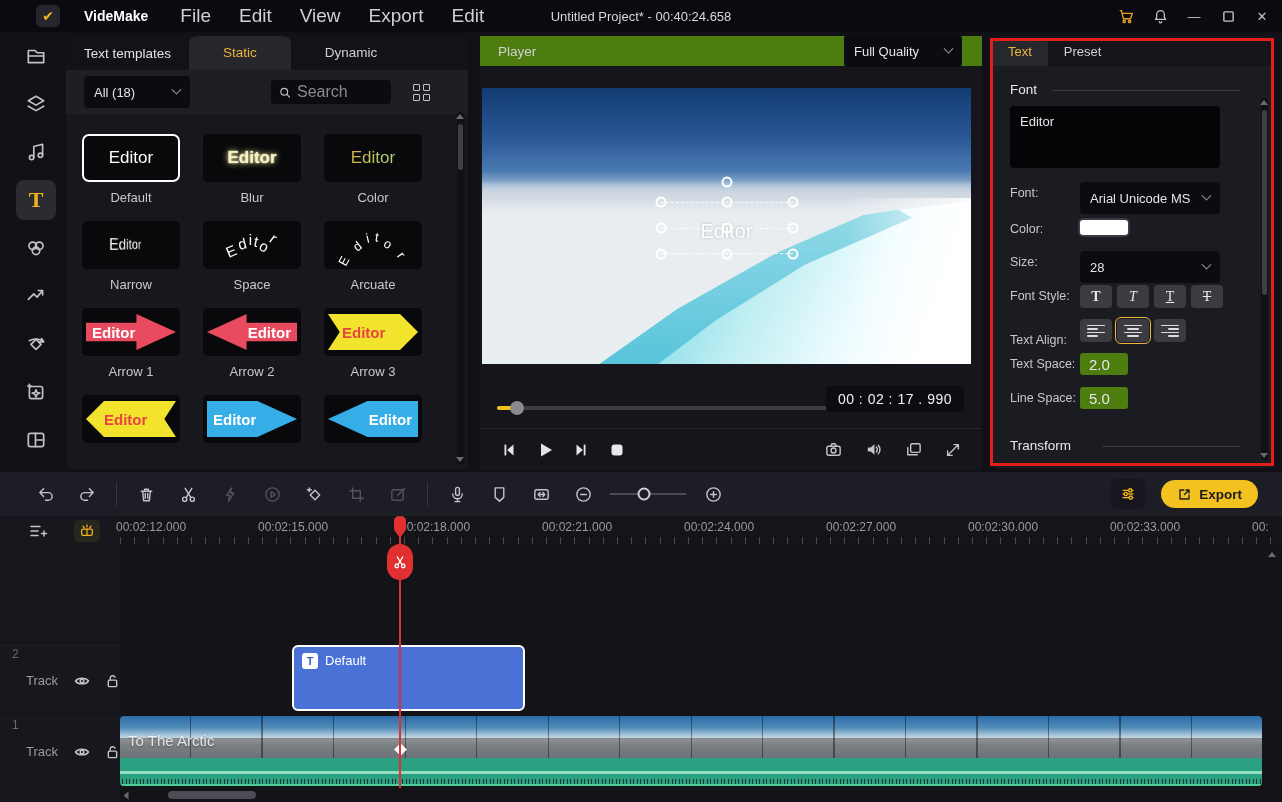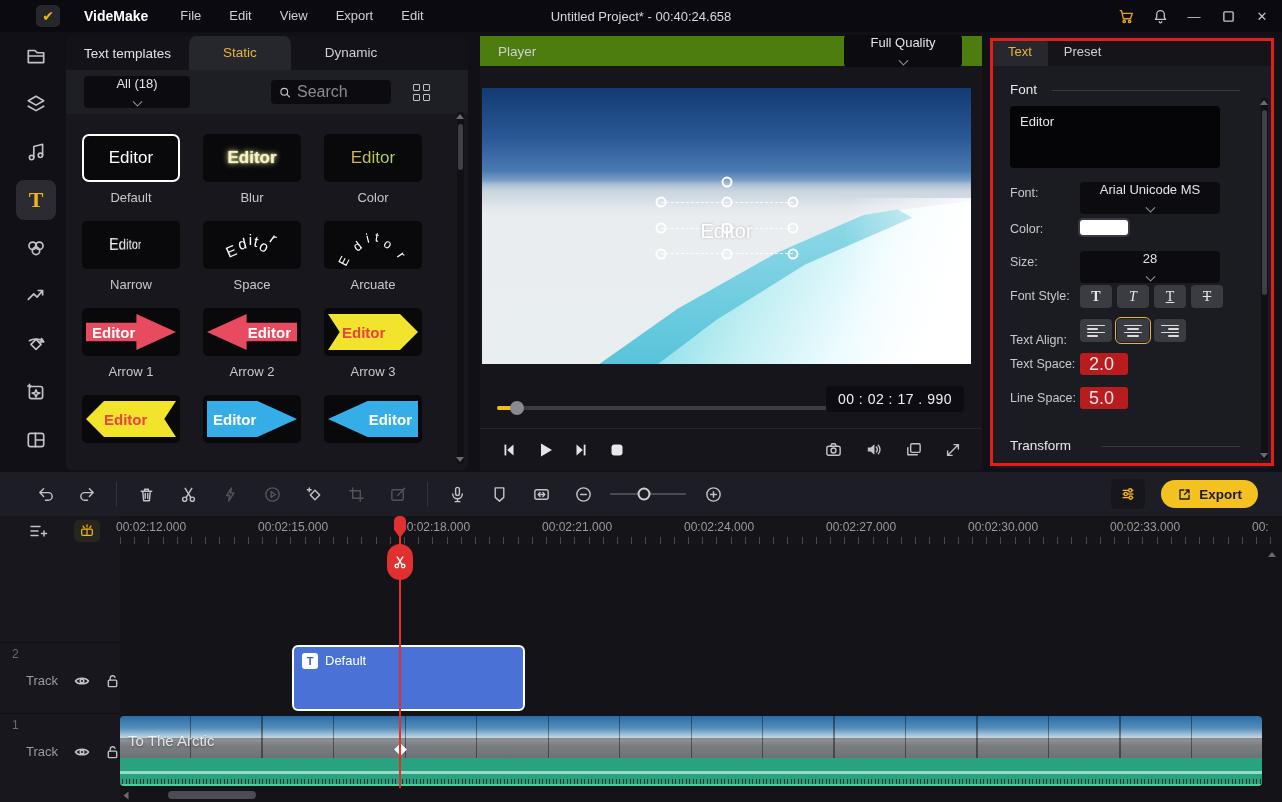--- a/index.html
+++ b/index.html
@@ -8,42 +8,42 @@
   .app { position:relative; width:1282px; height:802px; background:#101016; overflow:hidden; color:#d6d6da; font-size:13px; }
   svg { display:block; }
   .ico { stroke:#c2c2c8; stroke-width:1.5; fill:none; stroke-linecap:round; stroke-linejoin:round; }
   .dim { opacity:.32; }
 
   
   .titlebar { position:absolute; left:0; top:0; width:1282px; height:32px; background:#0a0a10; display:flex; align-items:center; }
   .logo { width:24px; height:22px; margin-left:36px; background:#26262c; border-radius:5px; display:flex; align-items:center; justify-content:center; }
   .logo span { color:#f0b41e; font-weight:bold; font-size:14px; line-height:1; }
   .appname { font-weight:bold; color:#fff; font-size:14px; margin-left:24px; margin-right:18px; }
-  .menu-item { padding:0 14px; color:#cfcfd4; font-size:13px; height:32px; line-height:32px; }
+  .menu-item { padding:0 14px; color:#cfcfd4; font-size:19px; height:32px; line-height:32px; }
   .wintitle { position:absolute; left:0; right:0; text-align:center; color:#d8d8dc; font-size:13px; pointer-events:none; }
   .winbtns { position:absolute; right:8px; top:0; height:32px; display:flex; align-items:center; gap:10px; }
   .winbtn { width:24px; height:24px; display:flex; align-items:center; justify-content:center; color:#c2c2c8; font-size:13px; }
 
   
   .sidebar { position:absolute; left:10px; top:36px; width:52px; height:432px; display:flex; flex-direction:column; align-items:center; }
   .side-item { width:40px; height:40px; margin-bottom:8px; border-radius:8px; display:flex; align-items:center; justify-content:center; }
   .side-item.active { background:#2b2b31; }
   .side-item.active .tglyph { color:#f0b41e; font-weight:bold; font-size:22px; font-family:"Liberation Serif","DejaVu Serif",serif; }
 
   
   .panel { position:absolute; background:#1c1c23; border-radius:6px; }
 
   
   .templates { left:66px; top:36px; width:402px; height:434px; background:#17171d; overflow:hidden; }
   .tp-tabs { height:34px; background:#121218; display:flex; align-items:center; }
   .tp-header-label { padding:0 18px; color:#e2e2e6; font-size:13.5px; }
   .tp-tab { padding:0 34px; height:34px; line-height:34px; color:#cfcfd4; font-size:13.5px; border-radius:8px 8px 0 0; }
   .tp-tab.active { background:#26262d; color:#e8b43c; }
   .tp-filterrow { height:44px; background:#1e1e25; display:flex; align-items:center; padding:0 18px; }
-  .dropdown { background:#0c0c10; border-radius:4px; height:32px; display:flex; align-items:center; justify-content:space-between; padding:0 10px; color:#e4e4e8; font-size:13px;flex-direction:column; }
+  .dropdown { background:#0c0c10; border-radius:4px; height:32px; display:flex; align-items:center; justify-content:space-between; padding:0 10px; color:#e4e4e8; font-size:13px; }
   .chev { width:7px; height:7px; border-right:1.5px solid #9a9aa0; border-bottom:1.5px solid #9a9aa0; transform:rotate(45deg) translate(-2px,-2px); }
   .searchbox { background:#0c0c10; border-radius:4px; height:24px; width:120px; display:flex; align-items:center; padding:0 8px; gap:6px; margin-left:81px; }
   .searchbox input { background:transparent; border:0; outline:0; color:#cfcfd4; font-size:16px; width:86px; font-family:inherit; }
   .searchbox input::placeholder { color:#8a8a92; }
   .gridico { margin-left:22px; width:17px; height:17px; display:grid; grid-template-columns:7px 7px; grid-template-rows:7px 7px; gap:3px; }
   .gridico i { border:1.5px solid #c2c2c8; border-radius:1px; }
   .tp-grid { position:relative; padding:20px 16px 0 16px; display:grid; grid-template-columns:98px 98px 98px; column-gap:23px; row-gap:15px; }
   .tcard { width:98px; text-align:center; }
   .tcard .prev { width:98px; height:48px; background:#09090b; border-radius:5px; display:flex; align-items:center; justify-content:center; position:relative; overflow:hidden; }
   .tcard.selected .prev { outline:2px solid #fff; outline-offset:-2px; border-radius:7px; }
@@ -96,21 +96,21 @@
   .textpanel { left:992px; top:36px; width:282px; height:432px; background:#1b1b22; overflow:hidden; }
   .tx-tabs { height:30px; background:#141419; display:flex; align-items:flex-end; }
   .tx-tab { padding:0 16px; height:28px; line-height:28px; font-size:13px; color:#cfcfd4; border-radius:6px 6px 0 0; }
   .tx-tab.active { background:#27272e; color:#e8b43c; }
   .sect { position:absolute; left:18px; color:#e8e8ec; font-size:13.5px; }
   .sectline { position:absolute; height:1px; background:#3a3a42; }
   .tx-textarea { position:absolute; left:18px; top:70px; width:210px; height:62px; background:#050507; border-radius:4px; color:#e8e8ec; font-size:13px; padding:8px 10px; border:0; resize:none; outline:none; font-family:inherit; }
   .frow-label { position:absolute; left:18px; color:#c8c8cc; font-size:12.5px; }
   .fctl { position:absolute; left:88px; }
   .swatch { width:48px; height:15px; background:#fff; border-radius:3px; box-shadow:0 0 0 2px #3a3a40; }
-  .numinput { width:48px; height:22px; background:#b91c1c; border-radius:3px; color:#e8e8ec; font-size:18px; display:flex; align-items:center; padding-left:9px; }
+  .numinput { width:48px; height:22px; background:#4d7c0f; border-radius:3px; color:#e8e8ec; font-size:15px; display:flex; align-items:center; padding-left:9px; }
   .stylebtns { display:flex; gap:5px; }
   .sbtn { width:32px; height:23px; background:#3b3b42; border-radius:4px; display:flex; align-items:center; justify-content:center; color:#e8e8ec; font-family:"Liberation Serif","DejaVu Serif",serif; font-size:14px; }
   .sbtn.b { font-weight:bold; } .sbtn.i { font-style:italic; } .sbtn.u span { text-decoration:underline; } .sbtn.s span { text-decoration:line-through; }
   .albtn { width:32px; height:23px; background:#3b3b42; border-radius:4px; display:flex; flex-direction:column; justify-content:center; gap:2px; padding:0 7px; }
   .albtn i { display:block; height:1.5px; background:#dcdce0; border-radius:1px; }
   .albtn.left i:nth-child(even){ width:62%; align-self:flex-start; }
   .albtn.center i:nth-child(even){ width:62%; align-self:center; }
   .albtn.right i:nth-child(even){ width:62%; align-self:flex-end; }
   .albtn.sel { outline:1.5px solid #e8b43c; outline-offset:1px; border-radius:4px; }
   .annot { position:absolute; left:990px; top:38px; width:284px; height:428px; border:3px solid #e41c1c; pointer-events:none; z-index:50; }

